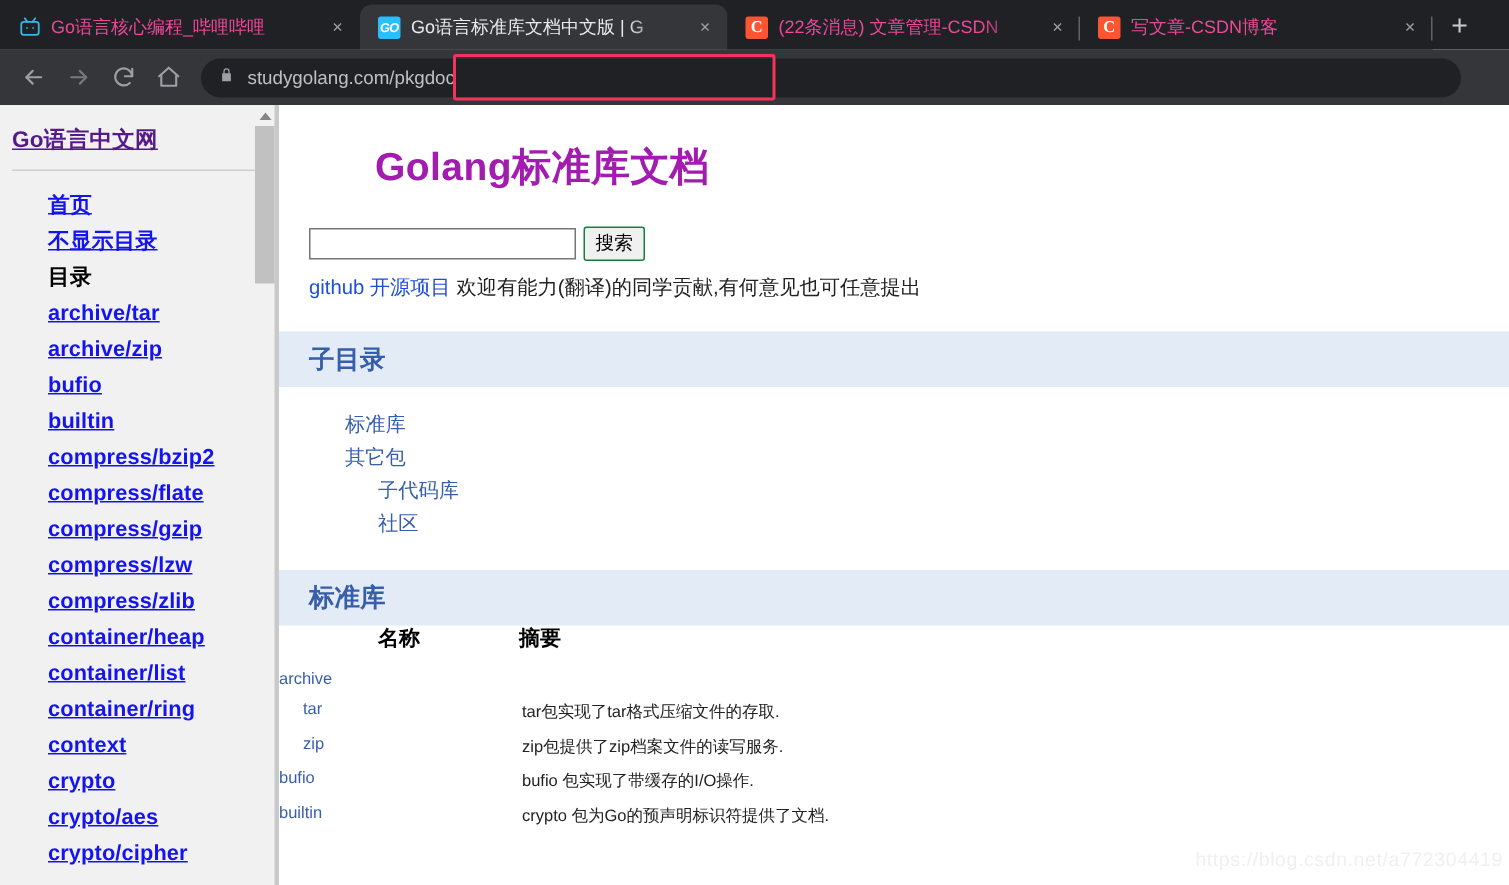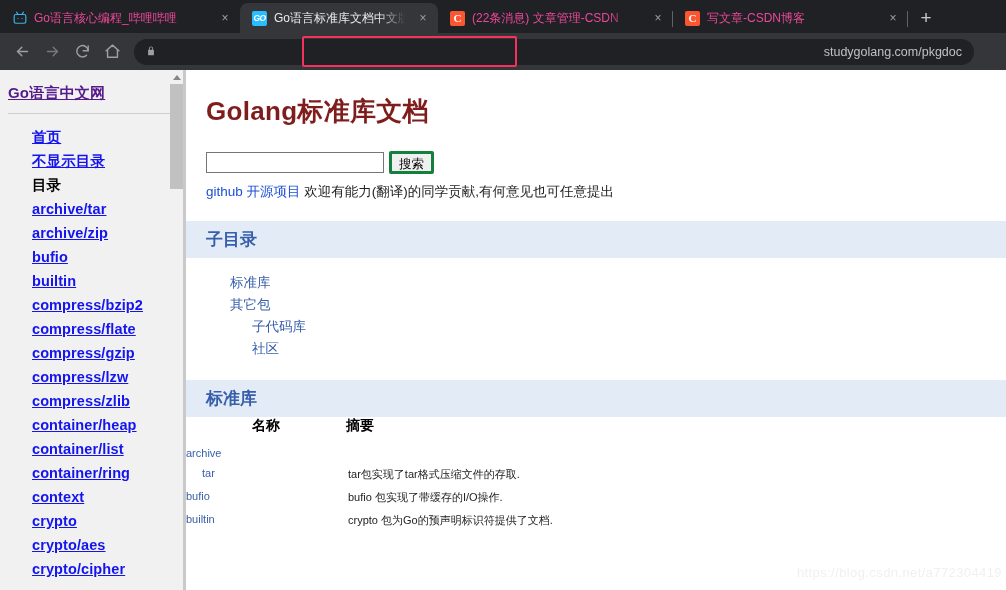--- a/index.html
+++ b/index.html
@@ -60,21 +60,21 @@
   }
   .navbtn {
     width:28px; height:28px; border-radius:50%; display:flex;
     align-items:center; justify-content:center; color:#9aa0a6;
     font-size:16px; line-height:1;
   }
   .navbtn svg { display:block; }
   .omnibox-wrap { flex:1 1 auto; display:flex; align-items:center; position:relative; margin-left:6px; }
   .omnibox {
     height:26px; background:#202124; border-radius:13px; flex:1 1 auto;
-    display:flex; align-items:center; padding:0 12px; gap:9px; max-width:840px;justify-content:space-between;
+    display:flex; align-items:center; padding:0 12px; gap:9px; max-width:840px;
   }
   .lockicon { color:#9aa0a6; font-size:10px; line-height:1; }
   .urltext {
     font-size:12.5px; color:#bdc1c6; white-space:nowrap; overflow:hidden;
   }
   .url-highlight {
     position:absolute; left:168px; top:-3px; width:215px; height:31px;
     border:2px solid #f5325b; border-radius:2px; pointer-events:none;
   }
 
@@ -121,33 +121,34 @@
   .sidebar-edge {
     position:absolute; right:0; top:0; width:3px; height:520px; background:#c9c9c9;
   }
 
   .content {
     flex:1 1 auto; position:relative; overflow:hidden; background:#ffffff;
     padding:0;
   }
   .content-inner { padding:24px 0 0 0; }
   .page-h1 {
-    font-size:26px; font-weight:bold; color:#7f1d1d; padding:0 0 0 20px;
+    font-size:26px; font-weight:bold; color:#a21caf; padding:0 0 0 20px;
     letter-spacing:0.3px;
+    margin-left:44px;
   }
   .searchrow {
     display:flex; align-items:center; gap:5px; padding:22px 0 0 20px;
   }
   .searchbox {
     width:178px; height:21px; border:1px solid #767676; background:#ffffff;
     font-size:12px; font-family:"Liberation Sans",sans-serif; padding:0 3px;
     outline:none;
   }
   .searchbtn {
-    height:23px; padding:0 7px; border:3px solid #15803d; background:#f0f0f0;
+    height:23px; padding:0 7px; border:1px solid #15803d; background:#f0f0f0;
     font-size:12.5px; font-family:"Liberation Sans",sans-serif; color:#000;
     border-radius:2px; line-height:21px;
   }
   .tagline {
     padding:9px 0 0 20px; font-size:13.5px; color:#222222; white-space:nowrap;
   }
   .tagline a { color:#1d4ed8; text-decoration:none; }
 
   .sechead {
     background:#e3ebf6; color:#375eab; font-size:17px; font-weight:bold;
@@ -190,21 +191,21 @@
           <rect x="2" y="6" width="20" height="15" rx="3"></rect>
           <path d="M6 2l3 4M18 2l-3 4" stroke-linecap="round"></path>
           <circle cx="8.5" cy="13" r="1" fill="#38b5e8" stroke="none"></circle>
           <circle cx="15.5" cy="13" r="1" fill="#38b5e8" stroke="none"></circle>
         </svg>
       </span>
       <span class="tab-title">Go语言核心编程_哔哩哔哩</span>
       <span class="tab-close">×</span>
     </div>
 
-    <div class="tab active" style="width:198px">
+    <div class="tab active" style="width:245px">
       <span class="fav go">GO</span>
       <span class="tab-title">Go语言标准库文档中文版 | G</span>
       <span class="tab-close">×</span>
     </div>
 
     <div class="tab inactive" style="width:235px">
       <span class="fav csdn">C</span>
       <span class="tab-title">(22条消息) 文章管理-CSDN</span>
       <span class="tab-close">×</span>
       <span class="sep"></span>
@@ -330,20 +331,24 @@
           <tbody>
             <tr>
               <td class="name"><a>archive</a></td>
               <td class="sum"></td>
             </tr>
             <tr>
               <td class="name ind"><a>tar</a></td>
               <td class="sum">tar包实现了tar格式压缩文件的存取.</td>
             </tr>
             <tr>
+              <td class="name ind"><a>zip</a></td>
+              <td class="sum">zip包提供了zip档案文件的读写服务.</td>
+            </tr>
+            <tr>
               <td class="name"><a>bufio</a></td>
               <td class="sum">bufio 包实现了带缓存的I/O操作.</td>
             </tr>
             <tr>
               <td class="name"><a>builtin</a></td>
               <td class="sum">crypto 包为Go的预声明标识符提供了文档.</td>
             </tr>
           </tbody>
         </table>
 

